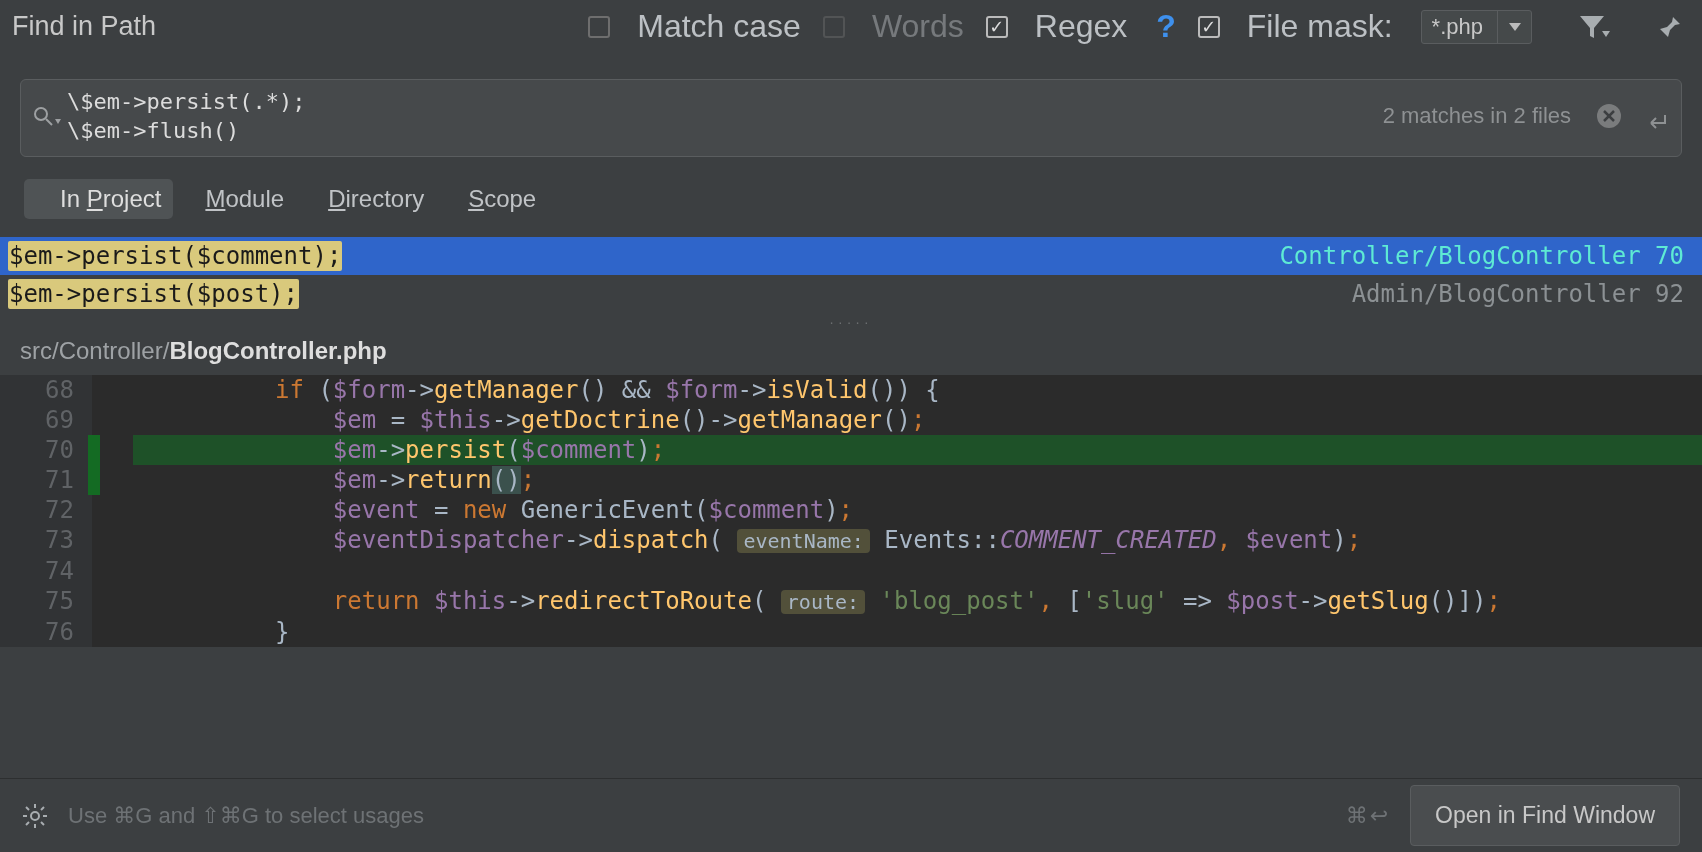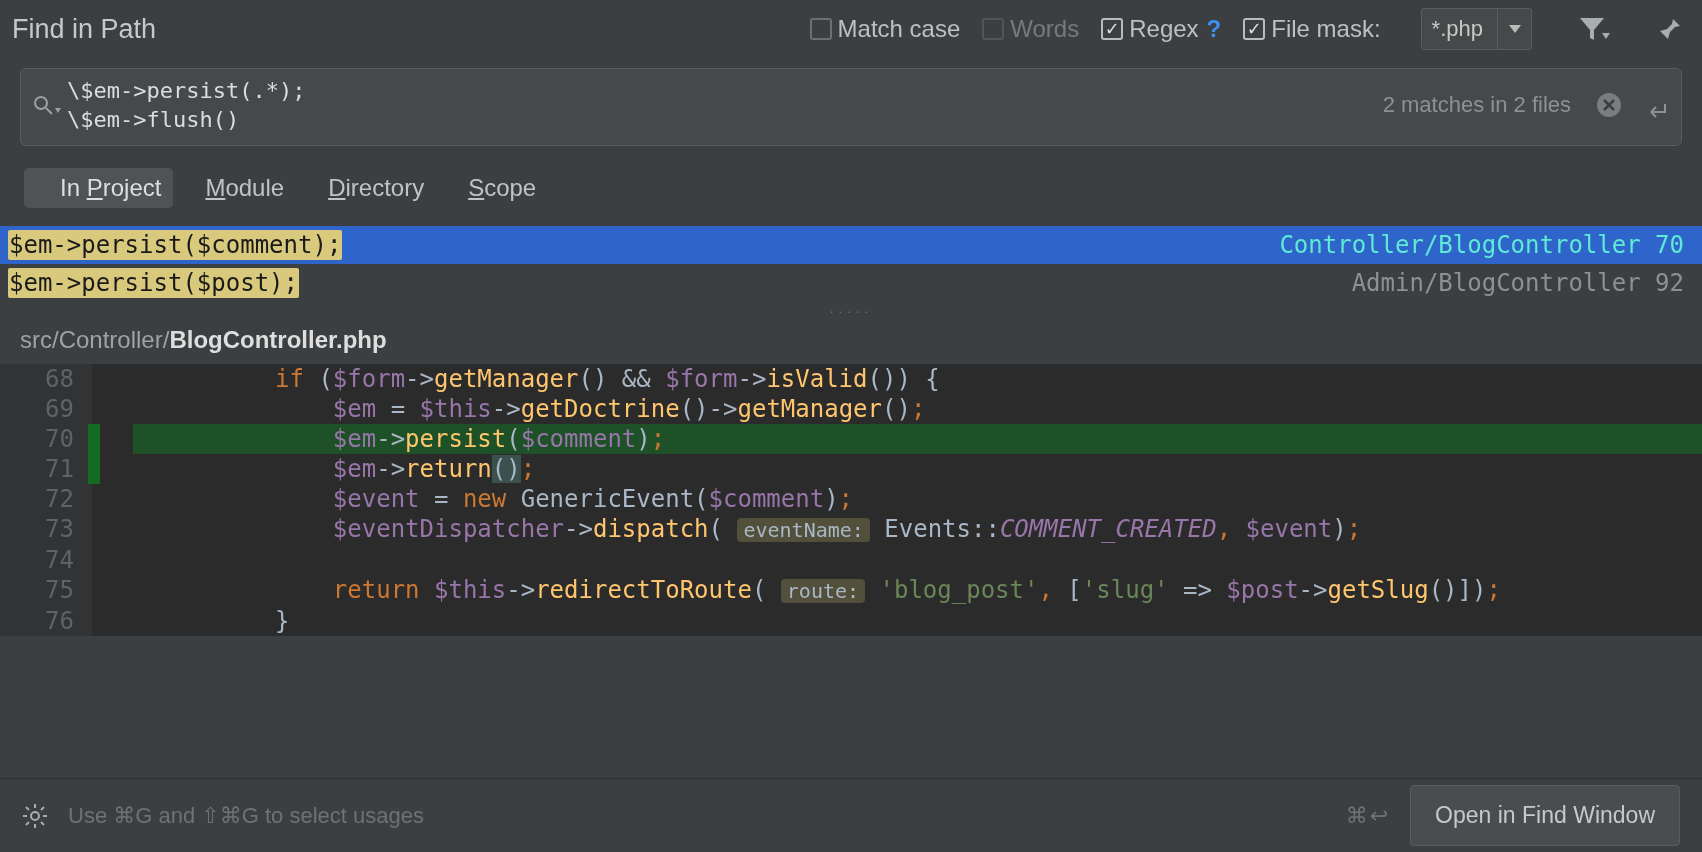--- a/index.html
+++ b/index.html
@@ -1,30 +1,30 @@
 <!DOCTYPE html>
 <html><head>
 <meta charset="utf-8">
 <style>
 * { margin:0; padding:0; box-sizing:border-box; }
 body { width:1702px; height:852px; background:#3c3f41; color:#bbbbbb; font-family:"Helvetica Neue","Segoe UI",Arial,sans-serif; font-size:22px; overflow:hidden; }
 .titlebar { display:flex; align-items:center; padding:8px 20px 10px 12px; gap:22px; }
 .title { font-size:27px; color:#c8c8c8; flex:1; }
-.chk { display:inline-flex; align-items:center; gap:6px; color:#bcc0c4; font-size:24px; }
+.chk { display:inline-flex; align-items:center; gap:27px; color:#bcc0c4; font-size:32px; }
 .chk .box { width:22px; height:22px; border:2px solid #6e6e6e; border-radius:3px; display:inline-flex; align-items:center; justify-content:center; background:transparent; }
 .chk.on .box { border-color:#bbb; }
 .chk.on .box::after { content:"✓"; color:#ddd; font-size:18px; line-height:1; }
 .chk.dis { opacity:.45; }
 .help { color:#3e90ed; font-weight:bold; margin-left:2px; }
-.mask-sel { display:flex; align-items:center; border:1px solid #5a5d5f; border-radius:3px; background:#45494a; margin-left:18px; height:42px; }
+.mask-sel { display:flex; align-items:center; border:1px solid #5a5d5f; border-radius:3px; background:#45494a; margin-left:6px; height:34px; }
 .mask-sel .val { padding:0 14px 0 10px; color:#c8c8c8; }
 .mask-sel .caret { width:34px; border-left:1px solid #5a5d5f; display:flex; align-items:center; justify-content:center; height:100%; }
 .icon-btn { color:#a8adb0; display:inline-flex; align-items:center; justify-content:center; }
 .filter-ic, .pin-ic { margin-left:26px; }
-.search { margin:8px 20px 0; border:1px solid #5a5d5f; border-radius:6px; background:#46494b; display:flex; align-items:center; padding:6px 12px 10px 12px; min-height:78px; }
+.search { margin:24px 20px 0; border:1px solid #5a5d5f; border-radius:6px; background:#46494b; display:flex; align-items:center; padding:6px 12px 10px 12px; min-height:78px; }
 .search .mag { color:#9da0a2; width:34px; display:flex; align-items:center; gap:2px; }
 .qtext { flex:1; font-family:Menlo,Consolas,monospace; font-size:22px; color:#dcdcdc; line-height:29px; }
 .search .right { display:flex; align-items:center; gap:26px; font-size:22px; color:#8e9193; }
 .clear-x { width:24px; height:24px; border-radius:50%; background:#7a7c7d; color:#3c3f41; display:inline-flex; align-items:center; justify-content:center; }
 .scope-tabs { display:flex; gap:20px; margin:22px 0 0 24px; align-items:center; }
 .scope-tabs .tab { color:#c0c3c6; font-size:24px; padding:6px 12px; border-radius:5px; }
 .scope-tabs .tab.active { background:#4f5355; color:#dedede;padding-left:36px; }
 .results { margin:18px 0 0 0; }
 .result { display:flex; align-items:center; padding:5px 18px 5px 8px; font-family:Menlo,Consolas,monospace; font-size:24px; }
 .result.sel { background:#2f65ca; color:#fff; }

